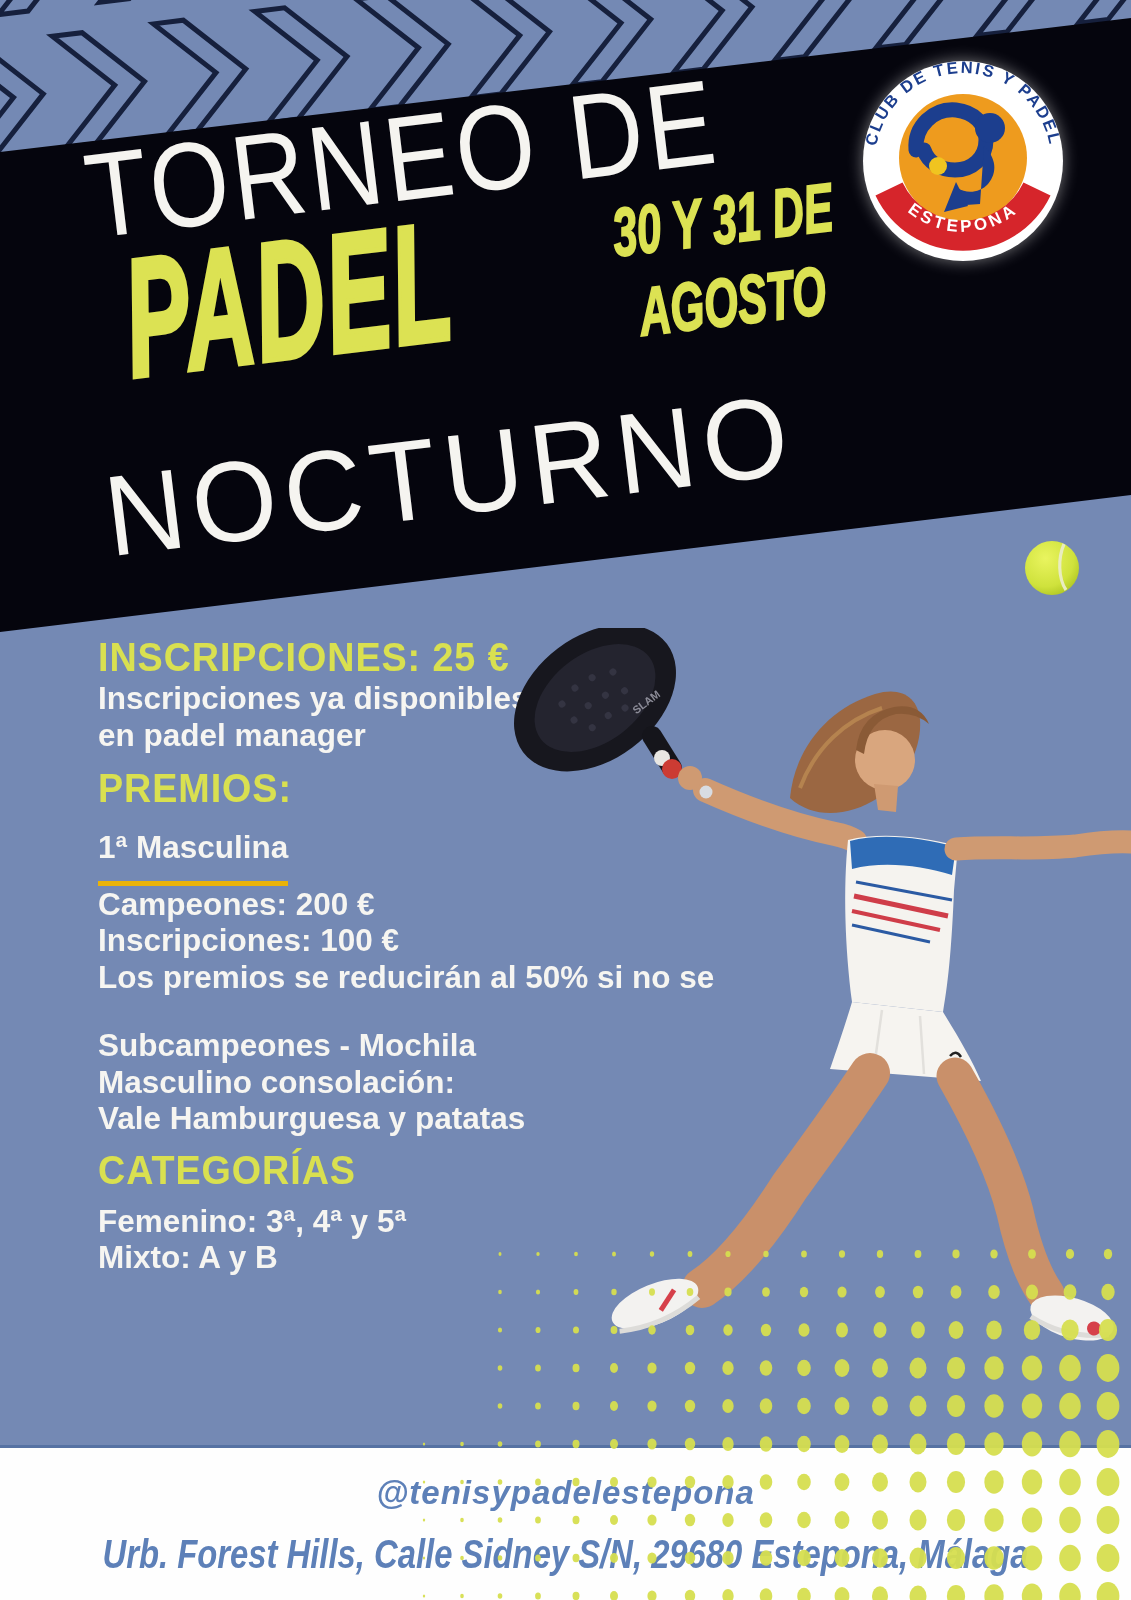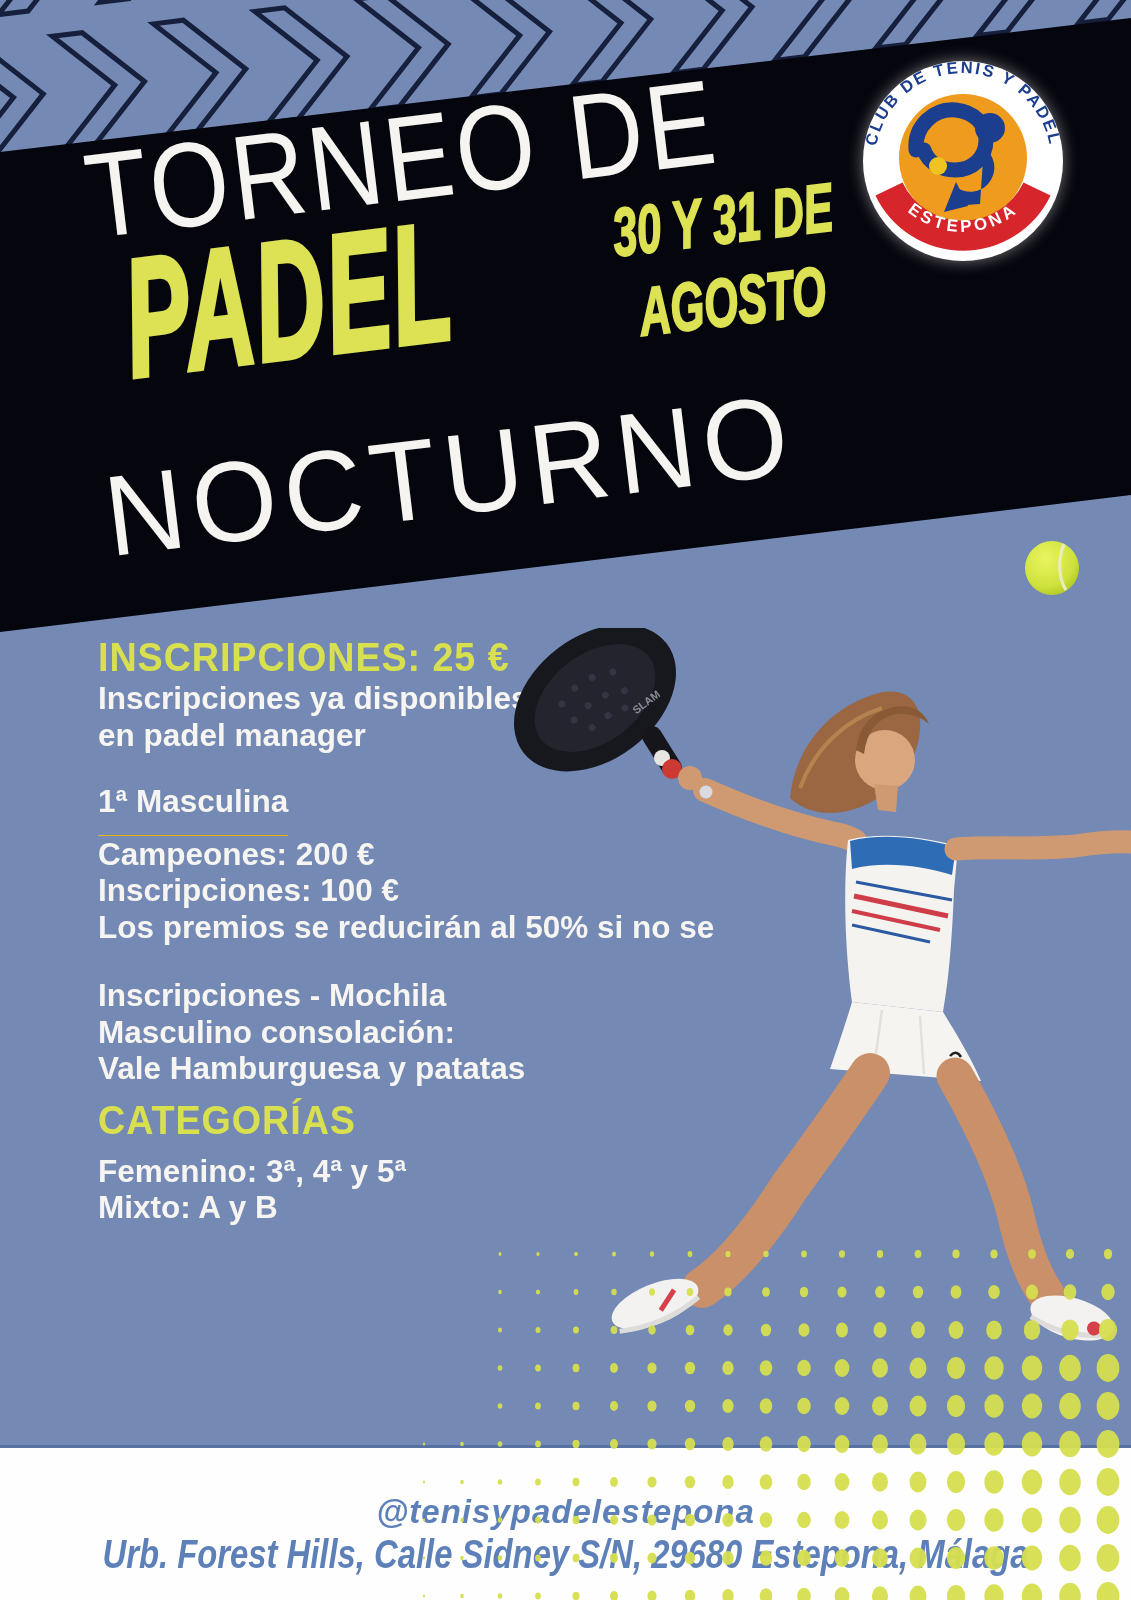--- a/index.html
+++ b/index.html
@@ -27,27 +27,27 @@
   #club-logo{left:856px;top:54px;z-index:5;filter:drop-shadow(0 0 8px rgba(255,255,255,.45));}
   #tennis-ball{left:1020px;top:536px;z-index:6;}
   #player{left:500px;top:628px;z-index:20;}
   #dots-svg{left:0;top:0;z-index:30;pointer-events:none;}
 
   
   #content{left:98px;top:634px;width:720px;z-index:10;color:#f6f5f1;font-weight:700;}
   .h-yellow{font-size:41px;line-height:46px;color:#d9e050;letter-spacing:1px;white-space:nowrap;}
   .h-yellow .squash{transform:scaleX(.92);}
   .body-line{font-size:31.5px;line-height:36.5px;white-space:nowrap;}
-  .u-title{display:inline-block;border-bottom:1px solid #eab308;padding-bottom:15px;}
+  .u-title{display:inline-block;border-bottom:5px solid #eab308;padding-bottom:15px;}
   .sp12{height:12px;}.sp18{height:18px;}.sp32{height:32px;}.sp10{height:10px;}
 
   
   #footer{left:0;top:1445px;width:1131px;height:155px;background:#fefefe;border-top:3px solid #5672a3;z-index:25;}
   #footer .line{position:absolute;left:0;width:1131px;text-align:center;color:#5d80b8;font-weight:700;font-style:italic;}
-  #insta-line{top:26px;font-size:33px;letter-spacing:1px;margin-top:19px;}
+  #insta-line{top:26px;font-size:33px;letter-spacing:1px;}
   #address-line{top:84px;font-size:40px;transform:scaleX(.82);transform-origin:center;white-space:nowrap;}
 </style>
 </head>
 <body>
 
 <svg id="top-decor" class="abs" width="1131" height="700" viewBox="0 0 1131 700">
   <g transform="translate(0,78) rotate(-7)" stroke="#16203d" stroke-width="5" fill="none" id="chevron-rows">
       <polygon points="6,-175 36,-175 92,-119 36,-63 6,-63 62,-119"></polygon>
       <polygon points="108,-175 138,-175 194,-119 138,-63 108,-63 164,-119"></polygon>
       <polygon points="210,-175 240,-175 296,-119 240,-63 210,-63 266,-119"></polygon>
@@ -376,27 +376,28 @@
     <ellipse cx="1032" cy="1596" rx="10.2" ry="12.5" fill="#d6de4f" opacity="0.95"></ellipse>
     <ellipse cx="1070" cy="1596" rx="10.8" ry="13.2" fill="#d6de4f" opacity="0.95"></ellipse>
     <ellipse cx="1108" cy="1596" rx="11.4" ry="13.9" fill="#d6de4f" opacity="0.95"></ellipse>
   </svg>
 
 <div id="content" class="abs">
   <div class="h-yellow"><span class="squash">INSCRIPCIONES: 25 €</span></div>
   <div class="body-line">Inscripciones ya disponibles</div>
   <div class="body-line">en padel manager</div>
   <div class="sp12"></div>
+  <div class="h-yellow"><span class="squash">PREMIOS:</span></div>
   <div class="sp18"></div>
   <div class="body-line"><span class="u-title">1ª Masculina</span></div>
   <div class="body-line">Campeones: 200 €</div>
   <div class="body-line">Inscripciones: 100 €</div>
   <div class="body-line">Los premios se reducirán al 50% si no se</div>
   <div class="sp32"></div>
-  <div class="body-line">Inscripciones - Mochila</div>
+  <div class="body-line">Subcampeones - Mochila</div>
   <div class="body-line">Masculino consolación:</div>
   <div class="body-line">Vale Hamburguesa y patatas</div>
   <div class="sp10"></div>
   <div class="h-yellow"><span class="squash">CATEGORÍAS</span></div>
   <div class="sp10"></div>
   <div class="body-line">Femenino: 3ª, 4ª y 5ª</div>
   <div class="body-line">Mixto: A y B</div>
 </div>
 
 <div id="footer" class="abs">

